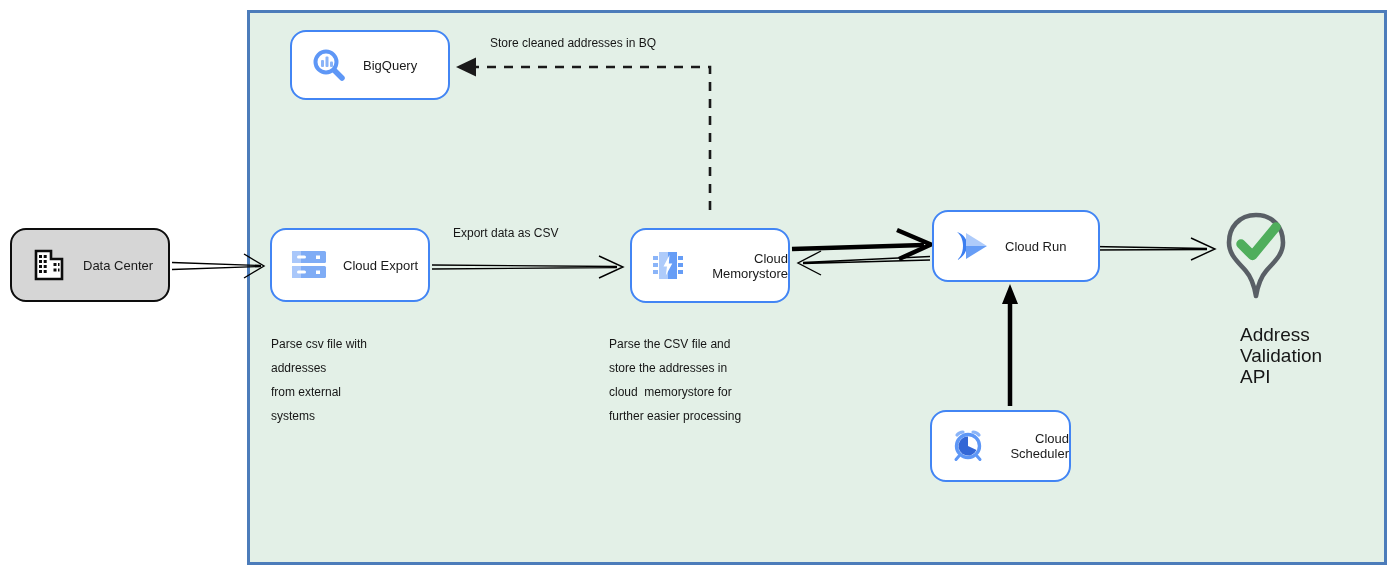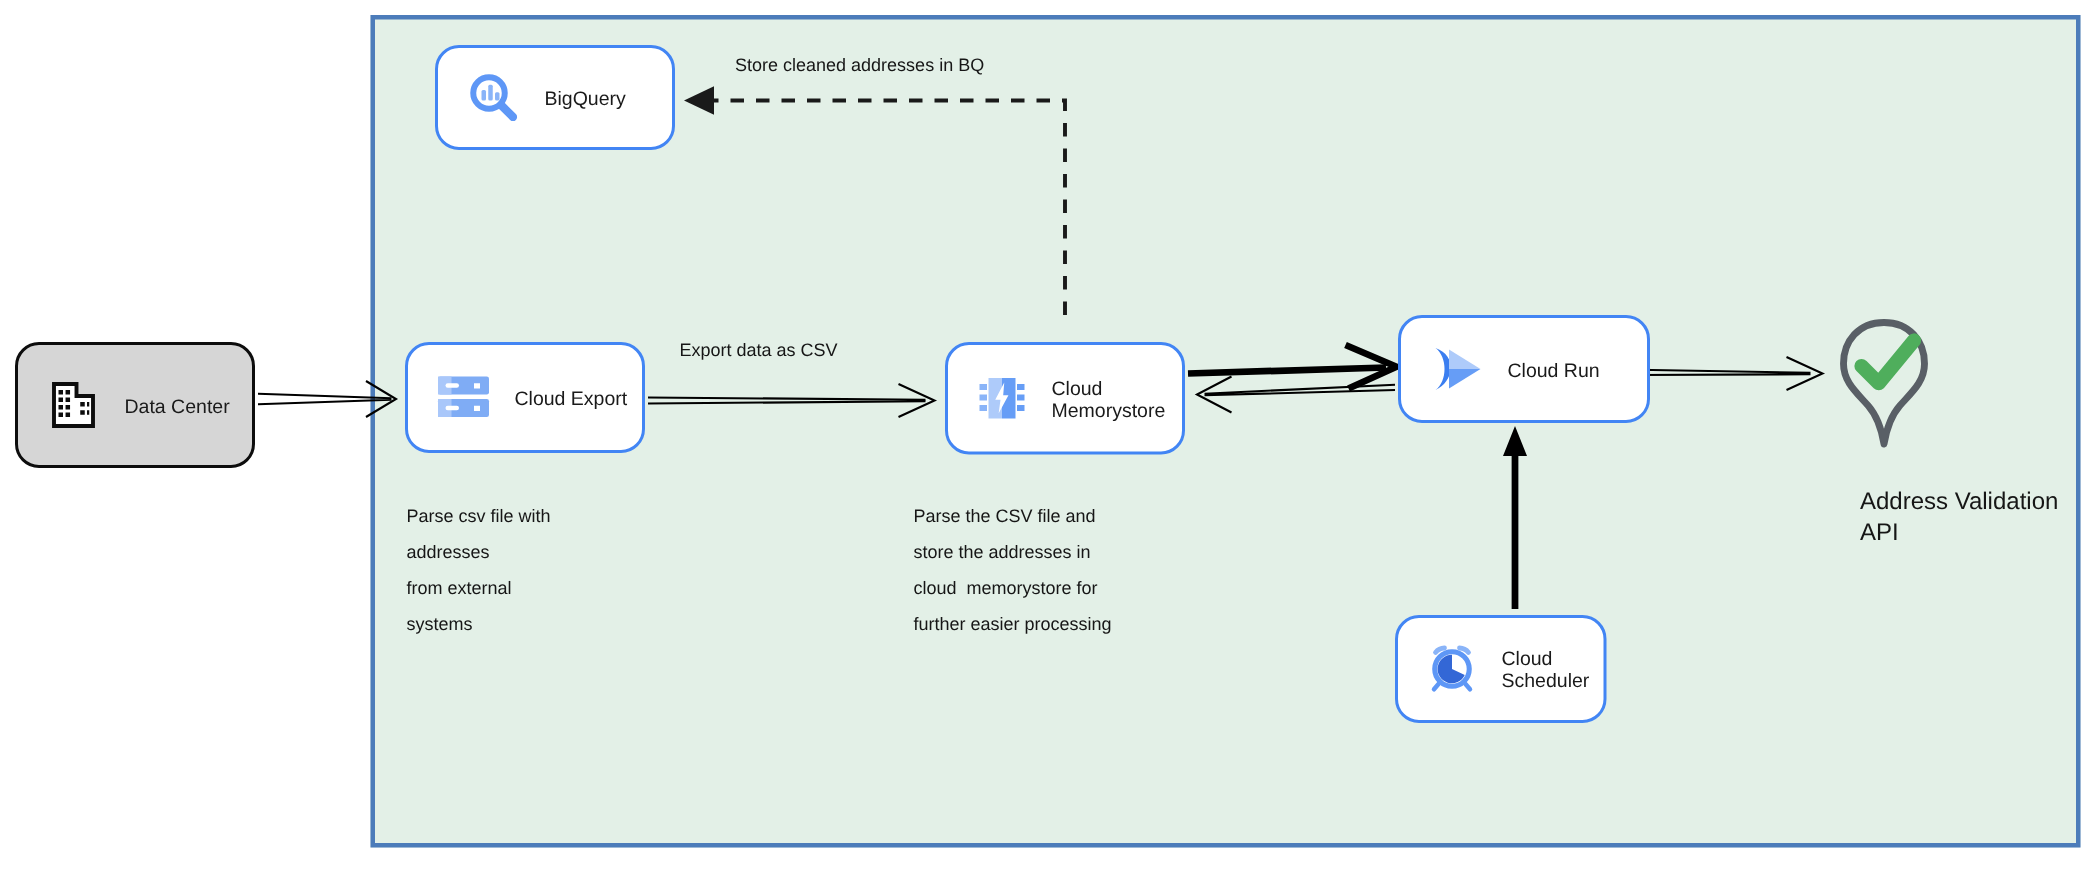--- a/index.html
+++ b/index.html
@@ -14,30 +14,31 @@
   }
   svg.edges { position:absolute; left:0; top:0; pointer-events:none; }
   .edge-thin  { stroke:#000; stroke-width:1.4; fill:none; }
   .edge-thick { stroke:#000; stroke-width:4.5; fill:none; stroke-linejoin:round; }
   .edge-dash  { stroke:#1a1a1a; stroke-width:2.6; fill:none; stroke-dasharray:9 8; }
   .node {
     position:absolute; box-sizing:border-box;
     background:#ffffff; border:2px solid #4285f4; border-radius:16px;
     display:flex; align-items:center; padding-left:18px; gap:15px;
     cursor:default;
+    text-align:right;
   }
   .node.gray { background:#d6d6d6; border:2px solid #0d0d0d; }
   .node .label { font-size:13px; line-height:15px; color:#1a1a1a; }
   .node .label.wrap { max-width:92px; }
   .node .icon { display:flex; align-items:center; justify-content:center; width:38px; }
   .annot {
     position:absolute; font-size:12px; line-height:24px; color:#161616;
     white-space:pre-wrap;
   }
-  .annot.small { font-size:16px; line-height:21px; }
+  .annot.small { font-size:19px; line-height:21px; }
   .pin-node { position:absolute; }
 </style>
 </head>
 <body>
 
 <div class="canvas">
 
   <div class="container-zone"></div>
 
   <svg class="edges" width="1400" height="580">
@@ -71,21 +72,21 @@
       <path class="edge-thick" d="M1010,406 L1010,298"></path>
       <polygon points="1010,284 1002,304 1018,304" fill="#000"></polygon>
     </g>
 
     <g>
       <path class="edge-dash" d="M710,210 L710,67 L468,67"></path>
       <polygon points="456,67 476,57.5 476,76.5" fill="#1a1a1a"></polygon>
     </g>
   </svg>
 
-  <div class="node gray" style="left:10px;top:228px;width:160px;height:84px">
+  <div class="node gray" style="left:10px;top:228px;width:160px;height:74px">
     <span class="icon">
       <svg width="36" height="36" viewBox="0 0 36 36">
         <path d="M5,4 h15 v8 h11 v20 h-26 z" fill="#ffffff" stroke="#0d0d0d" stroke-width="2.6"></path>
         <g fill="#0d0d0d">
           <rect x="8" y="8" width="3" height="3"></rect>
             <rect x="12.7" y="8" width="3" height="3"></rect>
             <rect x="17.4" y="8" width="0" height="0"></rect>
           <rect x="8" y="13" width="3" height="3"></rect>
             <rect x="12.7" y="13" width="3" height="3"></rect>
           <rect x="8" y="18" width="3" height="3"></rect>

